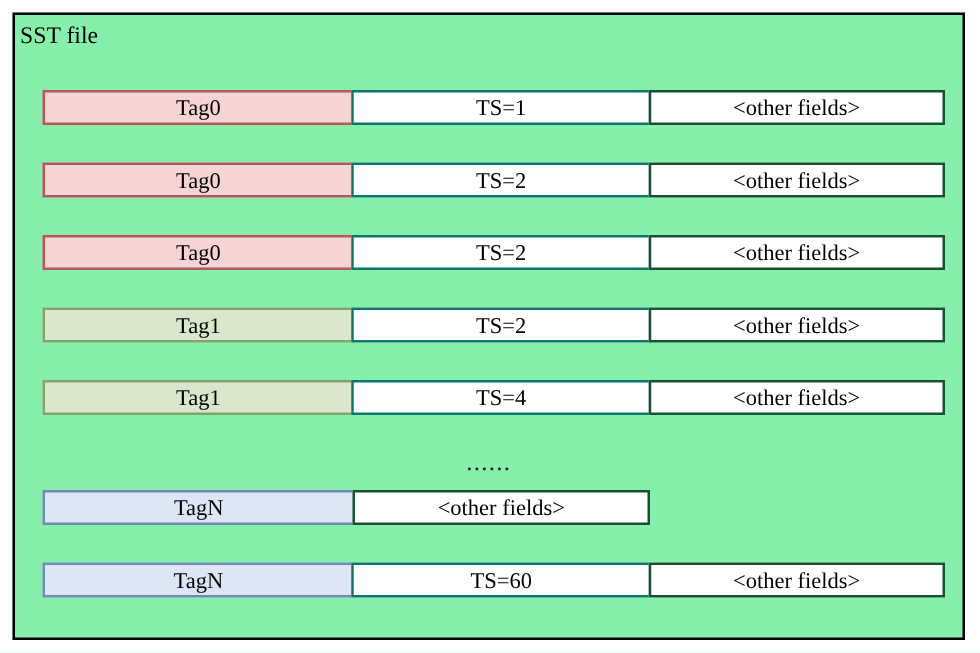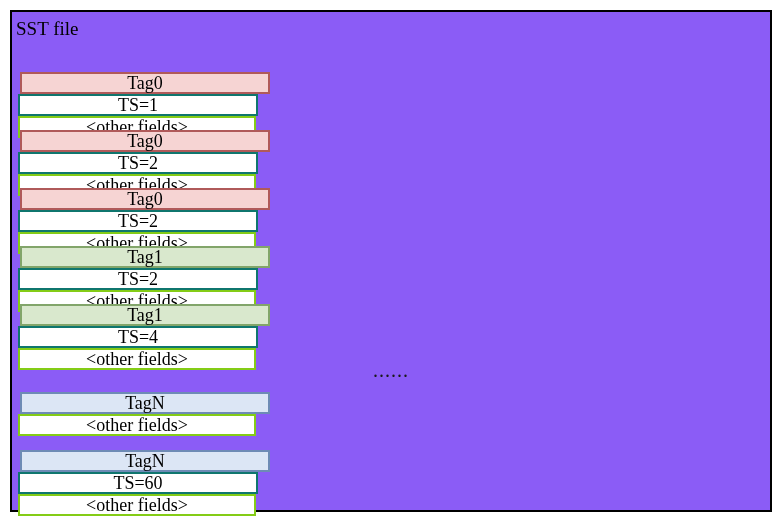--- a/index.html
+++ b/index.html
@@ -16,21 +16,21 @@
   }
 
   #sst-frame {
     position: absolute;
     left: 10px;
     top: 10px;
     width: 762px;
     height: 502px;
     box-sizing: border-box;
     border: 2px solid #000000;
-    background: #8b5cf6;
+    background: #86efac;
     padding-left: 21px;
   }
 
   #sst-title {
     position: absolute;
     left: 4px;
     top: 4px;
     font-size: 19px;
     line-height: 26px;
     white-space: nowrap;
@@ -39,26 +39,26 @@
   #rows-area {
     position: absolute;
     left: 0;
     top: 0;
     width: 100%;
     height: 100%;
   }
 
   .record-row {
     position: absolute;
-    left: 8px;
+    left: 22px;
     width: 722px;
-    height: 49px;
+    height: 28px;
     box-sizing: border-box;
     display: flex;
-    flex-direction: column;
+    flex-direction: row;
     align-items: stretch;
   }
 
   .cell {
     box-sizing: border-box;
     display: flex;
     align-items: center;
     justify-content: center;
     font-size: 18px;
     line-height: 1;
@@ -71,21 +71,21 @@
   }
   .cell-ts {
     width: 240px;
     border: 2px solid #0f766e;
     border-left-width: 2px;
     margin-left: -2px;
     background: #ffffff;
   }
   .cell-other {
     width: 238px;
-    border: 2px solid #84cc16;
+    border: 2px solid #14532d;
     margin-left: -2px;
     background: #ffffff;
   }
 
   
   .tag-pink  { background: #f6d4d3; border-color: #b05a5a; }
   .tag-green { background: #d9e8cd; border-color: #82a56a; }
   .tag-blue  { background: #dce6f5; border-color: #6e8bb5; }
 
   .ellipsis-row {

